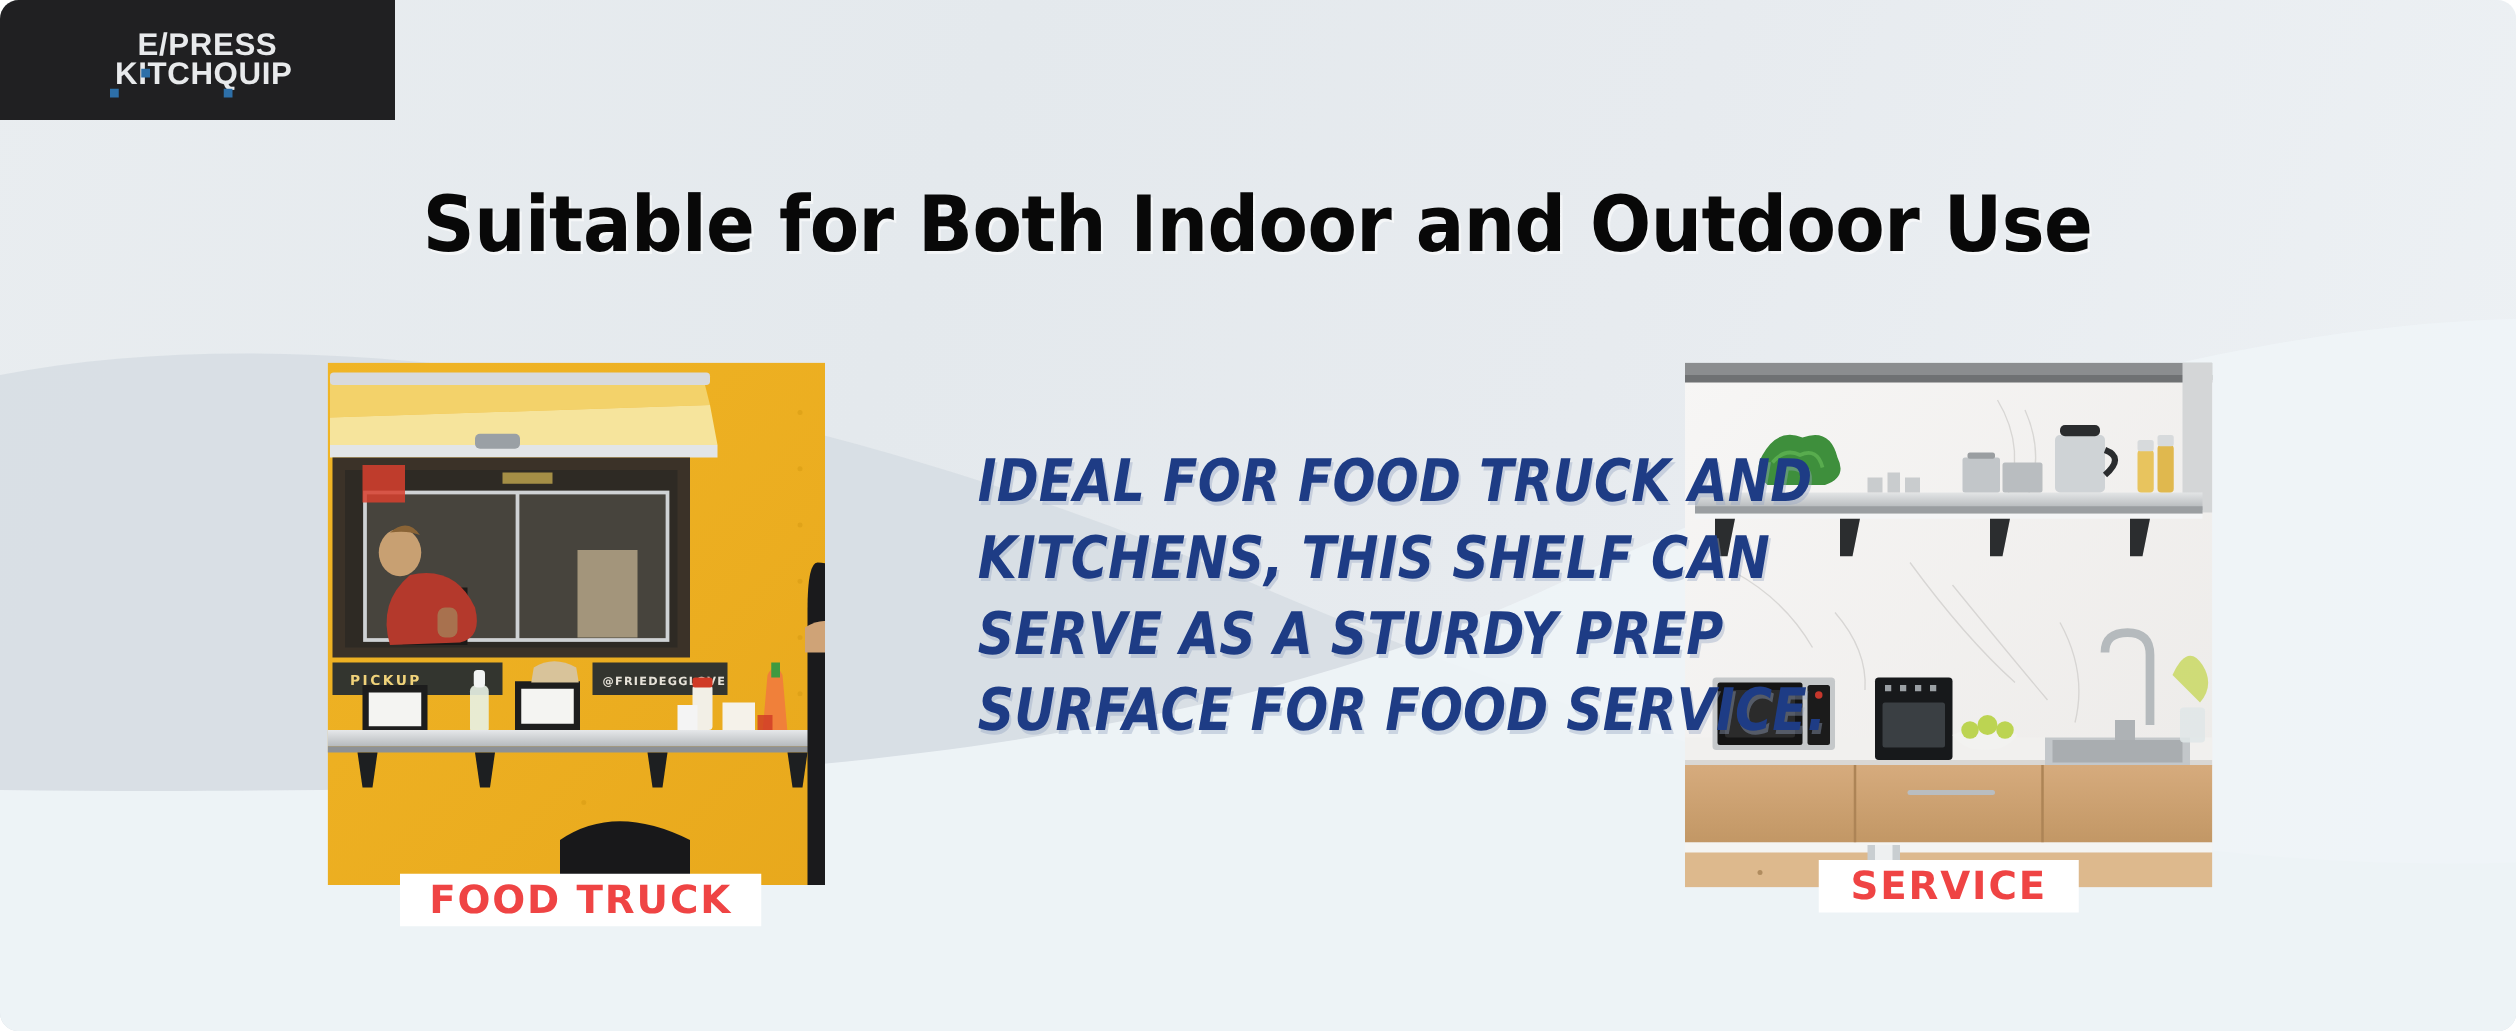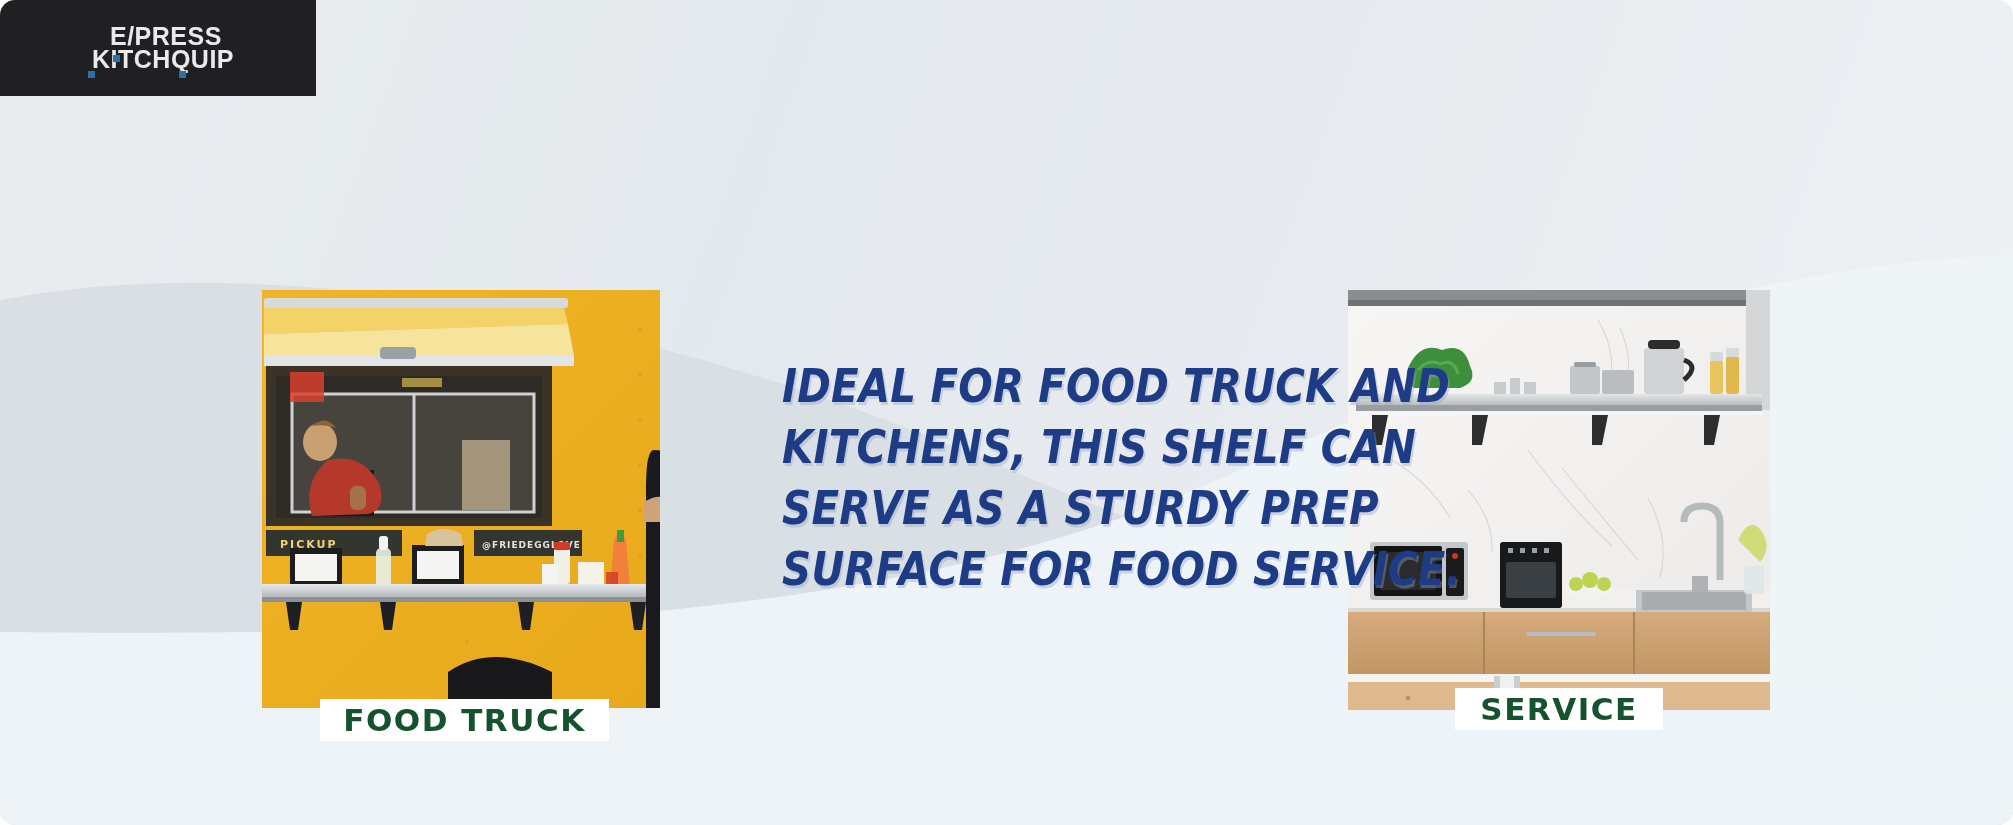--- a/index.html
+++ b/index.html
@@ -72,21 +72,21 @@
   .photo-left  { left:262px;  top:290px; width:398px; height:418px; }
   .photo-right { left:1348px; top:290px; width:422px; height:420px; }
 
   .caption {
     position:absolute; background:#ffffff; z-index:7;
     display:flex; align-items:center; justify-content:center;
     padding:0 16px;
   }
   .caption span {
     font-family:"DejaVu Sans", sans-serif;
-    font-weight:700; font-size:31px; color:#14532d;
+    font-weight:700; font-size:31px; color:#ef4444;
     letter-spacing:1.5px; white-space:nowrap;
   }
   .cap-left  { left:320px;  top:699px; width:289px; height:42px; }
   .cap-right { left:1455px; top:688px; width:208px; height:42px; }
 </style>
 </head>
 <body>
 
 <div class="banner">
 
@@ -102,20 +102,23 @@
       </div>
       <div class="logo-l2">
         <span>KITCHQUIP</span>
       </div>
       <i class="logo-dot dot-a"></i>
       <i class="logo-dot dot-b"></i>
       <i class="logo-dot dot-c"></i>
     </div>
   </div>
 
+  <div class="headline">
+    <span>Suitable for Both Indoor and Outdoor Use</span>
+  </div>
 
   <div class="center-copy">
     <div class="line">IDEAL FOR FOOD TRUCK AND</div>
     <div class="line">KITCHENS, THIS SHELF CAN</div>
     <div class="line">SERVE AS A STURDY PREP</div>
     <div class="line">SURFACE FOR FOOD SERVICE.</div>
   </div>
 
   <div class="photo-card photo-left">
     <svg viewBox="0 0 418 418" width="418" height="418" preserveAspectRatio="none">

